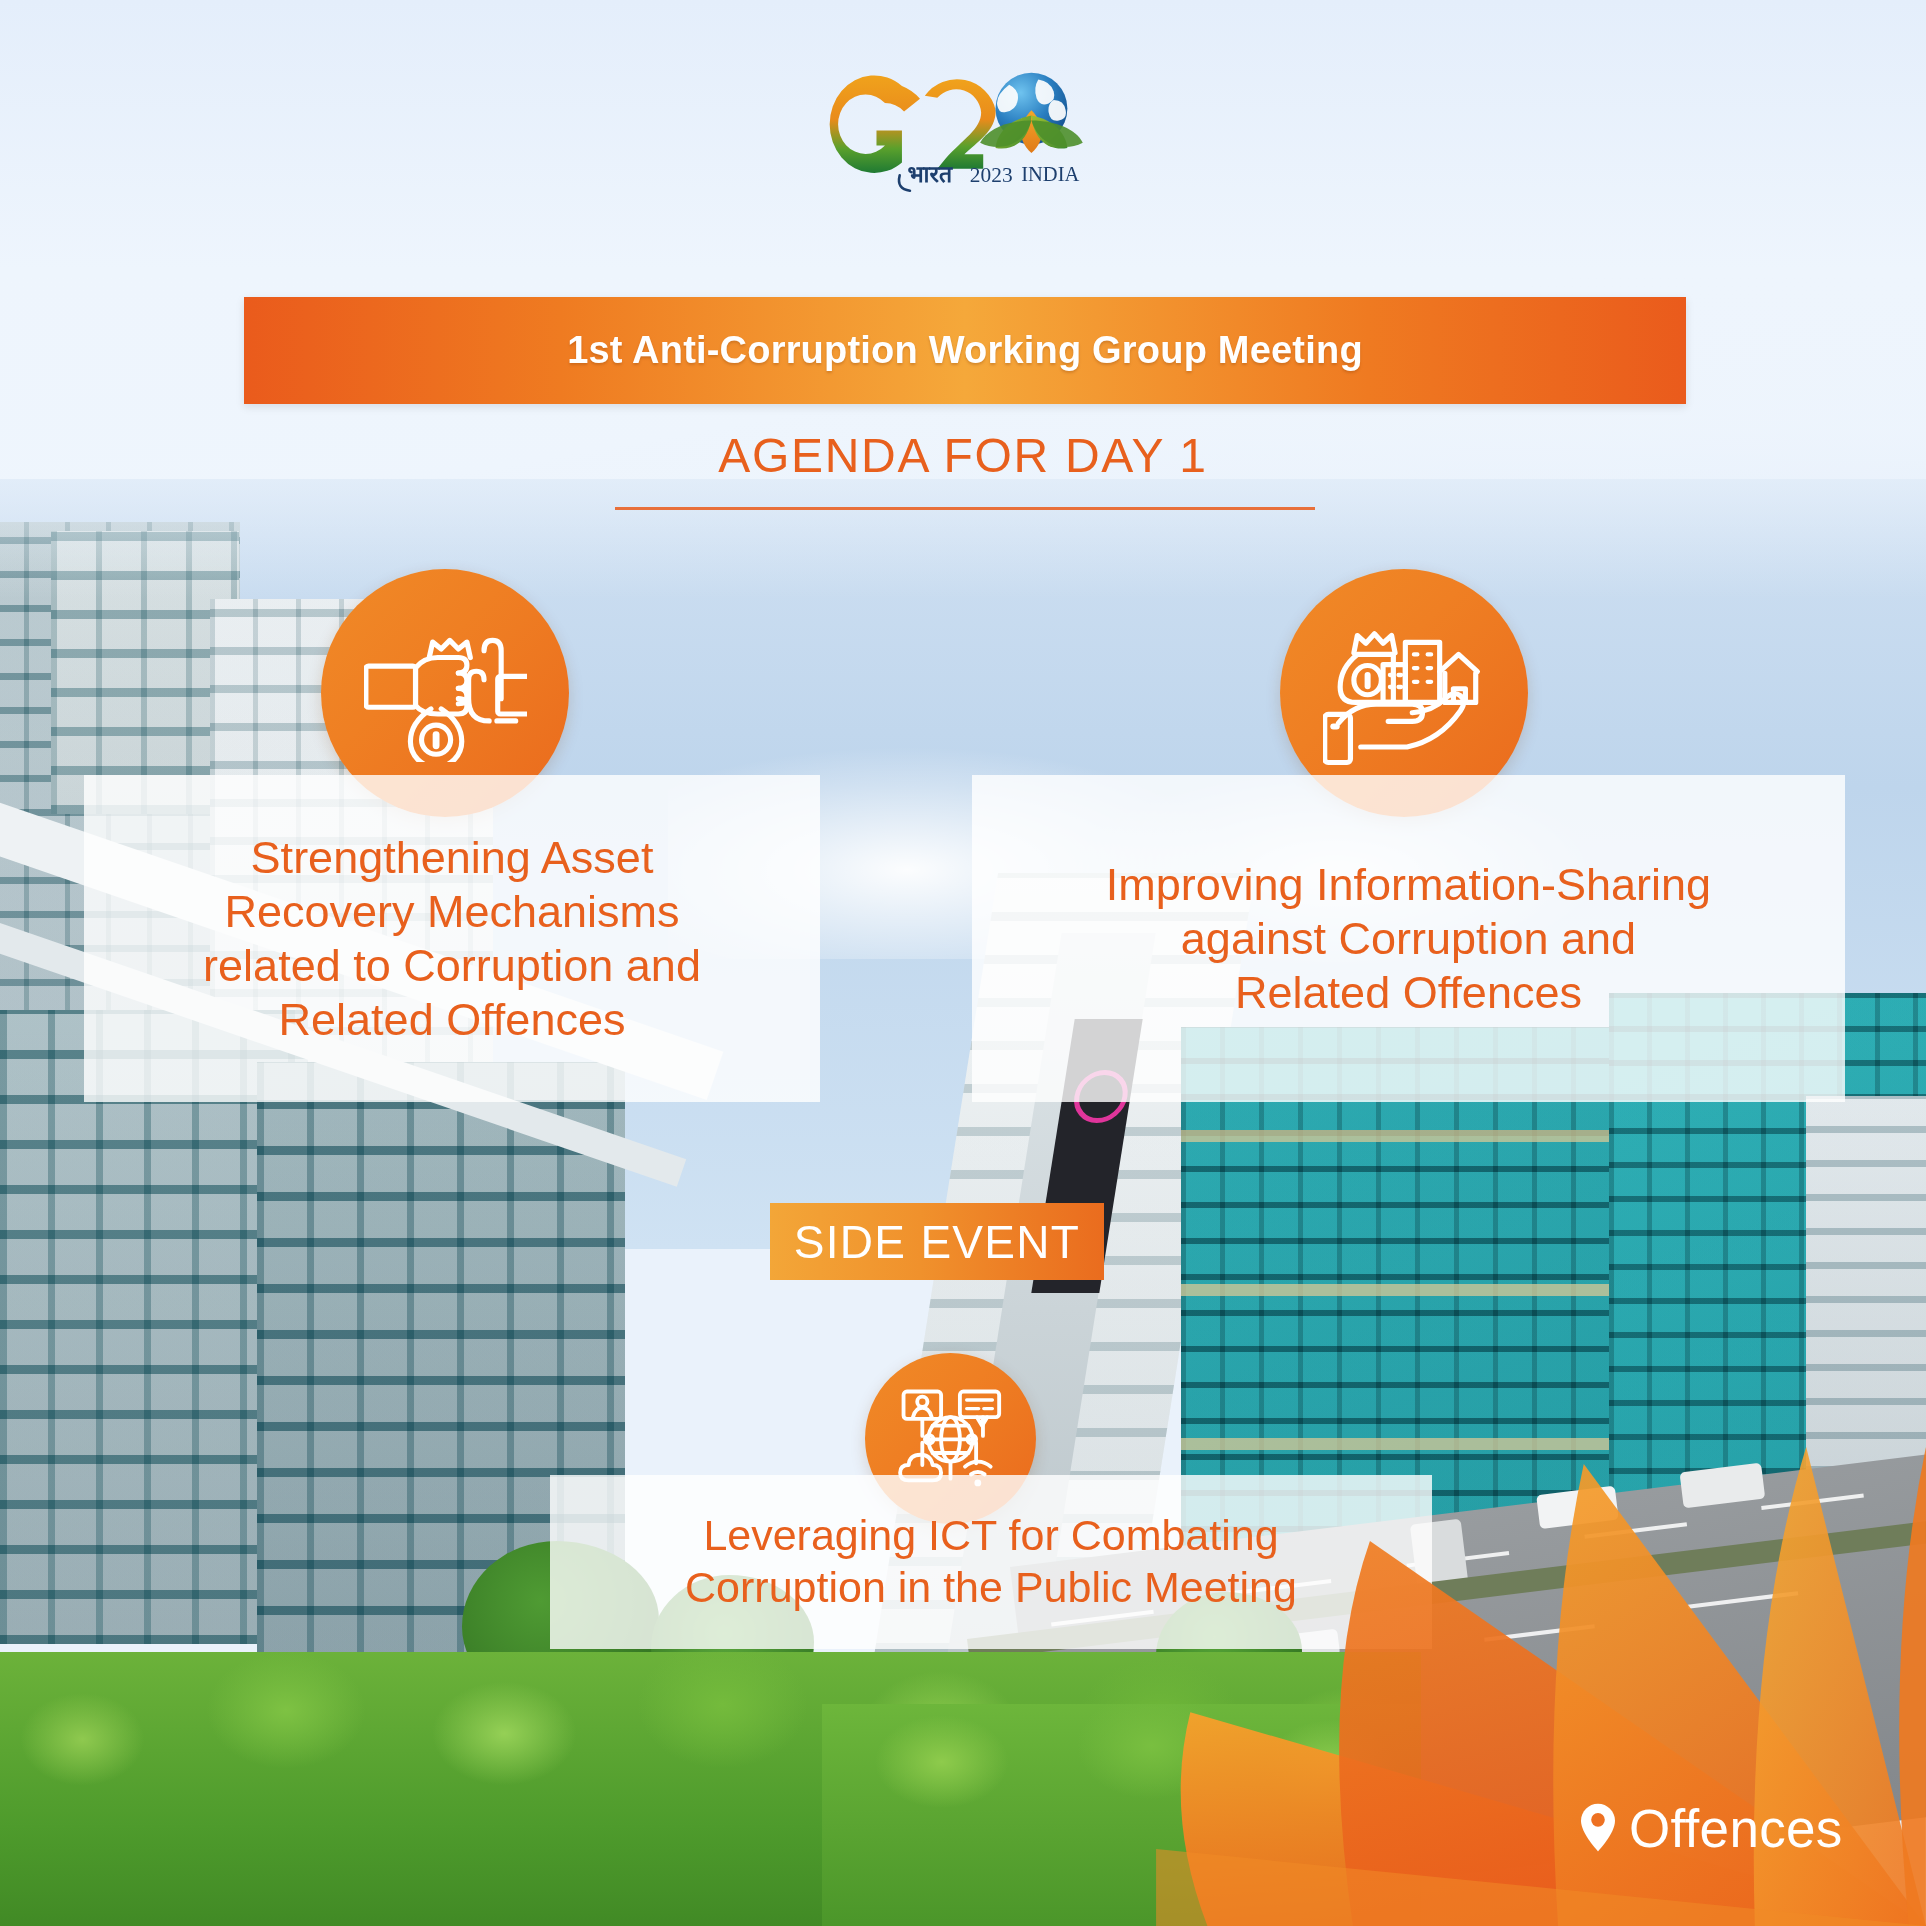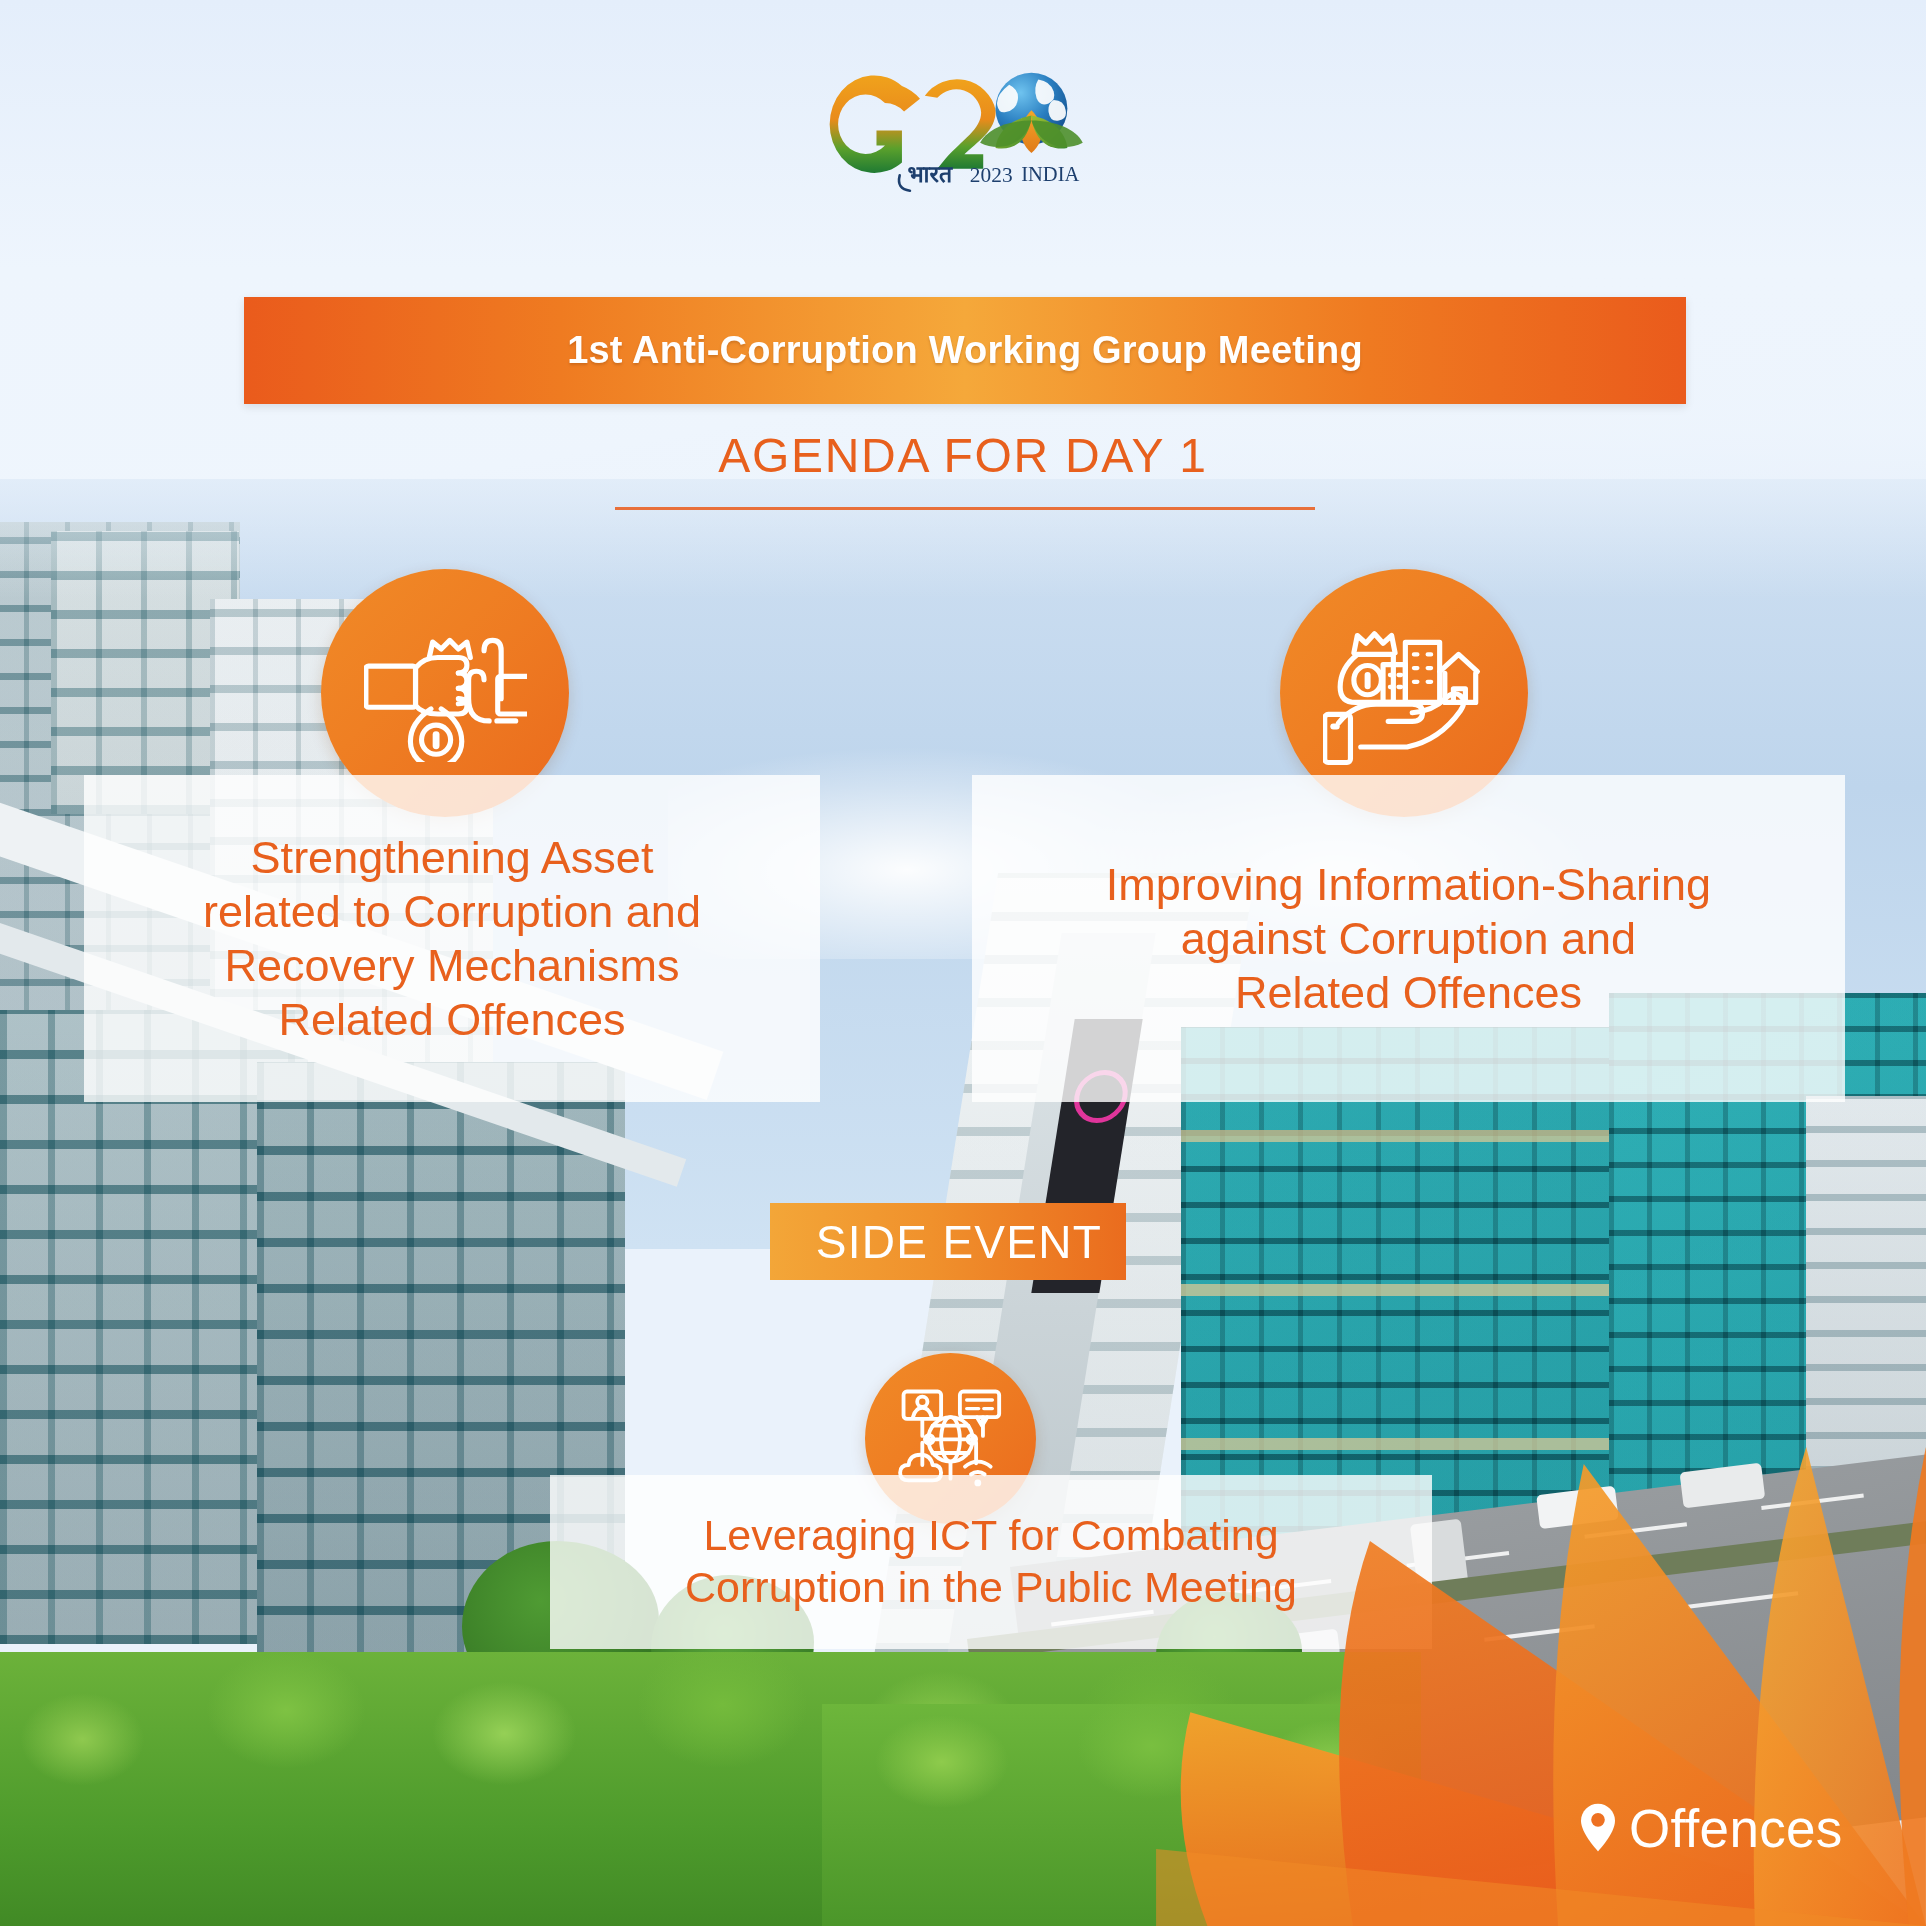--- a/index.html
+++ b/index.html
@@ -154,21 +154,21 @@
   .panel-left{left:84px;top:775px;width:736px;height:327px;font-size:45px;padding:0 22px;box-sizing:border-box;}
   .panel-right{left:972px;top:775px;width:873px;height:327px;font-size:45px;padding:0 22px;box-sizing:border-box;}
   .panel-ict{left:510px;top:1475px;width:882px;height:174px;font-size:43px;padding:0 22px;box-sizing:border-box;margin-left:40px;}
   .panel .lines{width:100%;}
   .panel .lines span{display:block;}
 
   
   .side-event{
     position:absolute;left:770px;top:1203px;width:334px;height:77px;
     background:linear-gradient(90deg,#f3a638 0%,#f0912c 45%,#ea6c1e 100%);
-    display:flex;align-items:center;justify-content:center;padding-left:22px;
+    display:flex;align-items:center;justify-content:center;
   }
   .side-event .t{color:#fff;font-size:46px;letter-spacing:1.3px;}
 
   
   .fan{position:absolute;right:0;bottom:0;width:770px;height:479px;overflow:hidden;pointer-events:none;}
   .fan svg{display:block;position:absolute;right:0;bottom:0;}
 
   
   .location{
     position:absolute;left:1579px;bottom:67px;display:flex;align-items:center;gap:12px;
@@ -332,22 +332,22 @@
       <path d="M140 30 q0 -12 10 -12 q10 0 10 12 l0 56"></path>
       <path d="M140 64 q0 -10 -9 -10 q-9 0 -9 10 l0 22 q0 26 24 26"></path>
       <rect x="156" y="60" width="40" height="44" rx="3"></rect>
       <path d="M155 112 l22 0"></path>
     </svg>
   </div>
 
   <div class="panel panel-left">
     <div class="lines">
       <span>Strengthening Asset</span>
+      <span>Recovery Mechanisms</span>
       <span>related to Corruption and</span>
-      <span>Recovery Mechanisms</span>
       <span>Related Offences</span>
     </div>
   </div>
 
   <div class="icon-circle ic-right">
     <svg width="163" height="146" viewBox="0 0 190 170" fill="none" stroke="#fff" stroke-width="6" stroke-linecap="round" stroke-linejoin="round">
 
       <path d="M36 38 l4 -20 l10 9 l10 -11 l10 11 l10 -9 l4 20"></path>
       <path d="M40 40 q-20 16 -20 38 q0 18 18 18 l44 0 l0 -56 Z"></path>
       <ellipse cx="52" cy="70" rx="16" ry="17"></ellipse>

